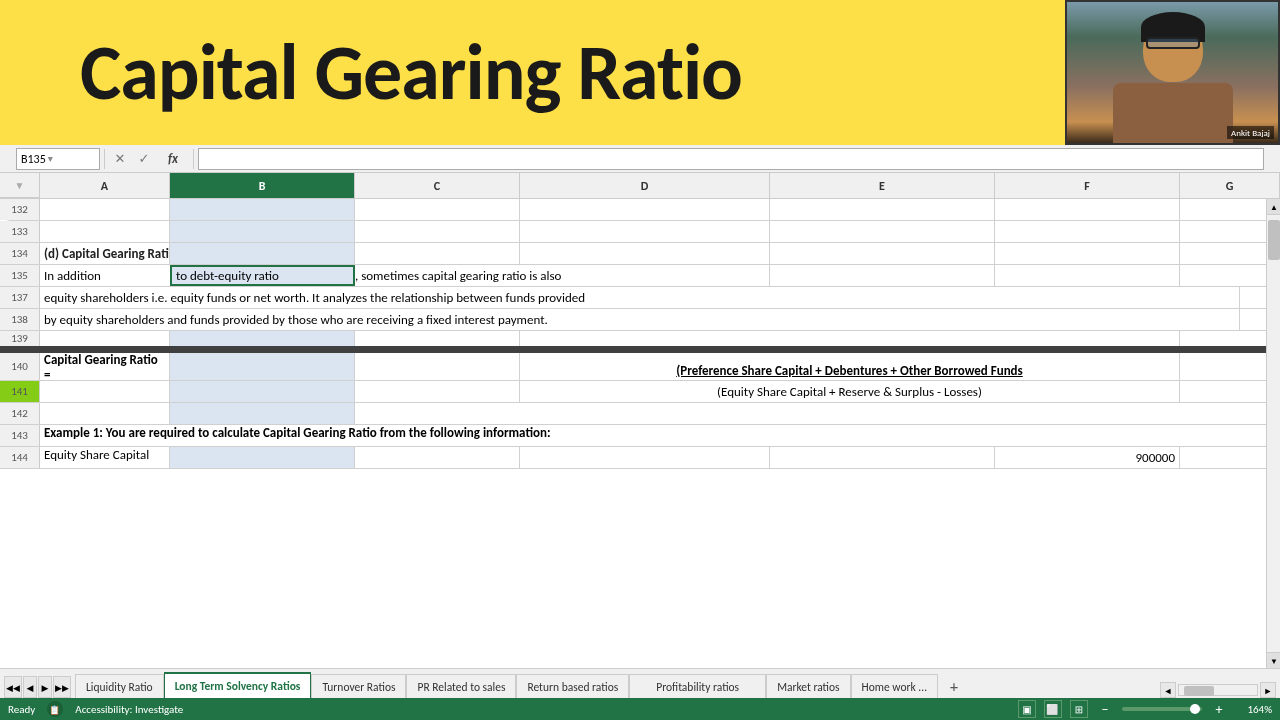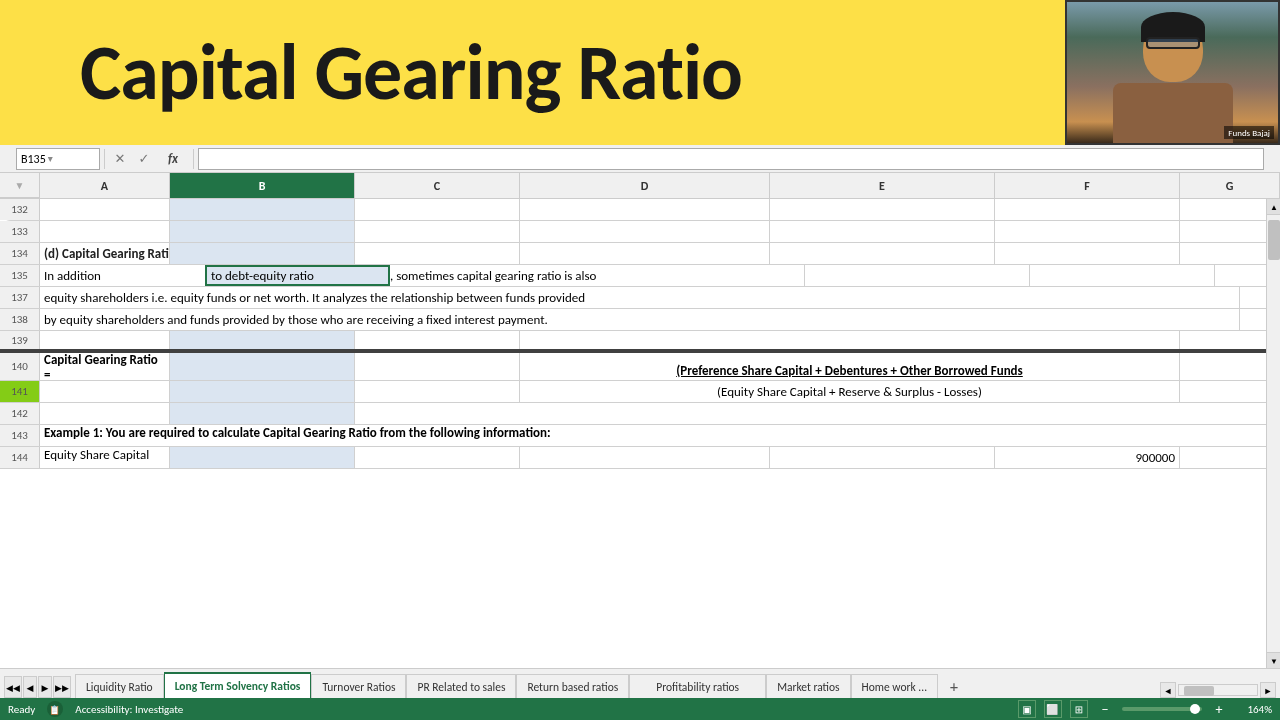--- a/index.html
+++ b/index.html
@@ -187,21 +187,21 @@
     <div style="width:100%; height:100%; background: linear-gradient(180deg, #7a9aaa 0%, #4a6a5a 25%, #8a7060 60%, #c89050 85%, #3a2a1a 100%); position: relative;">
 
       <div style="position: absolute; top: 15px; left: 50%; transform: translateX(-50%); width: 60px; height: 65px; background: #c89050; border-radius: 50% 50% 45% 45%; z-index: 2;"></div>
 
       <div style="position: absolute; top: 10px; left: 50%; transform: translateX(-50%); width: 64px; height: 30px; background: #1a1a1a; border-radius: 50% 50% 0 0; z-index: 3;"></div>
 
       <div style="position: absolute; top: 35px; left: 50%; transform: translateX(-50%); width: 54px; height: 12px; border: 2px solid #222; border-radius: 4px; z-index: 4; background: rgba(100,150,200,0.3);"></div>
 
       <div style="position: absolute; bottom: 0; left: 50%; transform: translateX(-50%); width: 120px; height: 60px; background: #8a6040; border-radius: 8px 8px 0 0; z-index: 1;"></div>
 
-      <div style="position: absolute; bottom: 4px; right: 4px; font-size: 9px; color: #fff; background: rgba(0,0,0,0.55); padding: 1px 4px; z-index: 10;">Funds Bajaj</div>
+      <div style="position: absolute; bottom: 4px; right: 4px; font-size: 9px; color: #fff; background: rgba(0,0,0,0.55); padding: 1px 4px; z-index: 10;">Ankit Bajaj</div>
     </div>
   </div>
 </div>
 
 <div id="formula-bar" style="height: 28px; background: #f0f0f0; border-bottom: 1px solid #ccc; display: flex; align-items: center; gap: 2px; padding: 0 16px;">
   <div id="cell-ref-box" style="width: 84px; height: 22px; border: 1px solid #aaa; background: #fff; font-size: 12px; display: flex; align-items: center; padding: 0 4px; font-family: Calibri, Arial, sans-serif;">
     <span>B135</span>
     <span style="margin-left: 2px; font-size: 10px; color: #888;">▾</span>
   </div>
   <div style="width: 1px; height: 20px; background: #ccc; margin: 0 2px;"></div>
@@ -260,40 +260,40 @@
       <div class="cell" style="width:250px;min-width:250px;border-right:1px solid #d0d0d0;padding:0 4px;font-size:13px;"></div>
       <div class="cell" style="width:225px;min-width:225px;border-right:1px solid #d0d0d0;padding:0 4px;font-size:13px;"></div>
       <div class="cell" style="width:185px;min-width:185px;border-right:1px solid #d0d0d0;padding:0 4px;font-size:13px;"></div>
       <div class="cell" style="width:100px;min-width:100px;border-right:1px solid #d0d0d0;padding:0 4px;font-size:13px;"></div>
     </div>
 
     <div class="grid-row" style="display:flex;height:22px;border-bottom:1px solid #d0d0d0;">
       <div class="row-num" style="width:40px;min-width:40px;background:#f0f0f0;border-right:1px solid #ccc;display:flex;align-items:center;justify-content:center;font-size:11px;color:#555;">135</div>
 
       <div style="width:130px;min-width:130px;border-right:none;padding:0 4px;font-size:13px;display:flex;align-items:center;overflow:visible;white-space:nowrap;">In addition </div>
-      <div style="width:185px;min-width:185px;border-right:none;padding:0 4px;font-size:13px;display:flex;align-items:center;overflow:visible;white-space:nowrap;background:#dbe5f1;border:2px solid #217346;z-index:2;position:relative;margin-left:35px;">to debt-equity ratio</div>
+      <div style="width:185px;min-width:185px;border-right:none;padding:0 4px;font-size:13px;display:flex;align-items:center;overflow:visible;white-space:nowrap;background:#dbe5f1;border:2px solid #217346;z-index:2;position:relative;">to debt-equity ratio</div>
       <div style="width:165px;min-width:165px;border-right:none;padding:0 0 0 0px;font-size:13px;display:flex;align-items:center;overflow:visible;white-space:nowrap;">, sometimes capital gearing ratio is also</div>
       <div style="width:250px;min-width:250px;border-right:1px solid #d0d0d0;padding:0 4px;font-size:13px;"></div>
       <div style="width:225px;min-width:225px;border-right:1px solid #d0d0d0;padding:0 4px;font-size:13px;"></div>
       <div style="width:185px;min-width:185px;border-right:1px solid #d0d0d0;padding:0 4px;font-size:13px;"></div>
       <div style="width:100px;min-width:100px;border-right:1px solid #d0d0d0;padding:0 4px;font-size:13px;"></div>
     </div>
 
 
     <div class="grid-row" style="display:flex;height:22px;border-bottom:1px solid #d0d0d0;">
       <div class="row-num" style="width:40px;min-width:40px;background:#f0f0f0;border-right:1px solid #ccc;display:flex;align-items:center;justify-content:center;font-size:11px;color:#555;">137</div>
       <div style="border-right:1px solid #d0d0d0;padding:0 4px;font-size:13px;display:flex;align-items:center;overflow:visible;white-space:nowrap;width:1200px;">equity shareholders i.e. equity funds or net worth. It analyzes the relationship between funds provided</div>
     </div>
 
     <div class="grid-row" style="display:flex;height:22px;border-bottom:1px solid #d0d0d0;">
       <div class="row-num" style="width:40px;min-width:40px;background:#f0f0f0;border-right:1px solid #ccc;display:flex;align-items:center;justify-content:center;font-size:11px;color:#555;">138</div>
       <div style="border-right:1px solid #d0d0d0;padding:0 4px;font-size:13px;display:flex;align-items:center;overflow:visible;white-space:nowrap;width:1200px;">by equity shareholders and funds provided by those who are receiving a fixed interest payment.</div>
     </div>
 
-    <div class="grid-row" style="display:flex;height:22px;border-bottom:4px solid #404040;">
+    <div class="grid-row" style="display:flex;height:22px;border-bottom:7px solid #404040;">
       <div class="row-num" style="width:40px;min-width:40px;background:#f0f0f0;border-right:1px solid #ccc;display:flex;align-items:center;justify-content:center;font-size:11px;color:#555;">139</div>
       <div style="width:130px;min-width:130px;border-right:1px solid #d0d0d0;padding:0 4px;font-size:13px;"></div>
       <div style="width:185px;min-width:185px;border-right:1px solid #d0d0d0;padding:0 4px;font-size:13px;background:#dbe5f1;"></div>
       <div style="width:165px;min-width:165px;border-right:1px solid #d0d0d0;padding:0 4px;font-size:13px;"></div>
       <div style="width:660px;border-right:1px solid #d0d0d0;padding:0 4px;font-size:13px;"></div>
     </div>
 
     <div class="grid-row" style="display:flex;height:28px;border-bottom:1px solid #d0d0d0;">
       <div class="row-num" style="width:40px;min-width:40px;background:#f0f0f0;border-right:1px solid #ccc;display:flex;align-items:center;justify-content:center;font-size:11px;color:#555;">140</div>
       <div style="width:130px;min-width:130px;border-right:1px solid #d0d0d0;padding:0 4px;font-size:13px;font-weight:700;display:flex;align-items:center;">Capital Gearing Ratio =</div>

